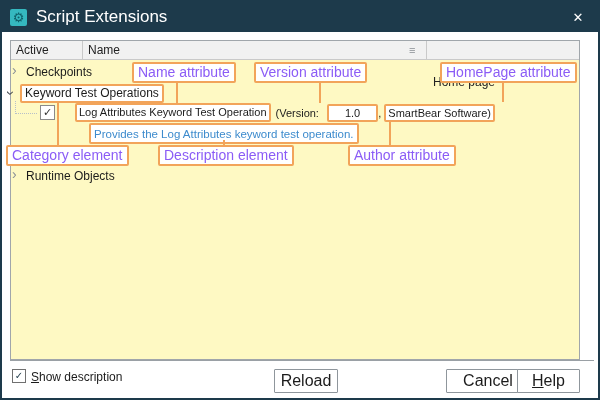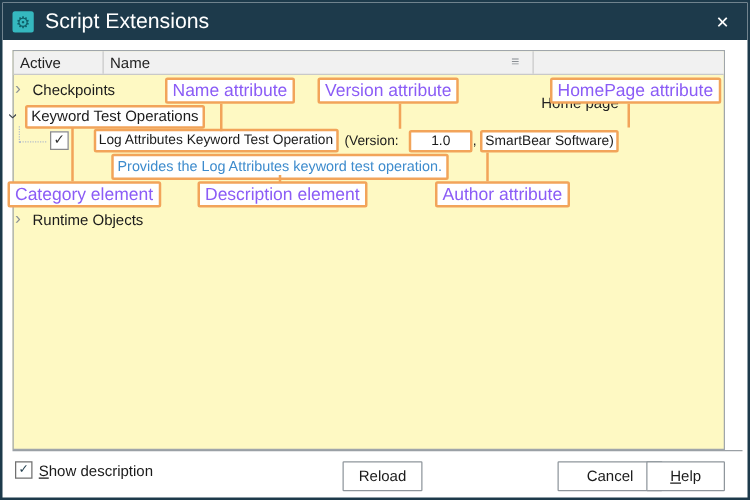--- a/index.html
+++ b/index.html
@@ -69,21 +69,21 @@
   
   .bottom-sep { position:absolute; left:8px; top:358px; width:584px; height:1px; background:#9aa0a5; }
   .foot-cbx {
     position:absolute; left:10px; top:367px; width:14px; height:14px; background:#fff;
     border:1px solid #707070; display:flex; align-items:center; justify-content:center;
     font-size:10px; color:#25404f; line-height:10px;
   }
   .foot-label { position:absolute; left:29px; top:368px; font-size:12px; color:#1b1b1b; }
   .btn {
     position:absolute; top:367px; height:24px; background:#fff;
-    border:1px solid #8f969c; border-radius:1px; font-size:12px; color:#1b1b1b;
+    border:1px solid #8f969c; border-radius:1px; font-size:16px; color:#1b1b1b;
     display:flex; align-items:center; justify-content:center; font-family:"Liberation Sans", sans-serif;
   }
   .btn-reload { left:272px; width:64px; }
   .btn-ok { left:356px; width:70px; background:#e4f2fb; border-color:#85b8dc; }
   .btn-cancel { left:444px; width:84px; }
   .btn-help { left:515px; width:63px; }
   .mn { text-decoration:underline; }
 </style>
 </head>
 <body>

